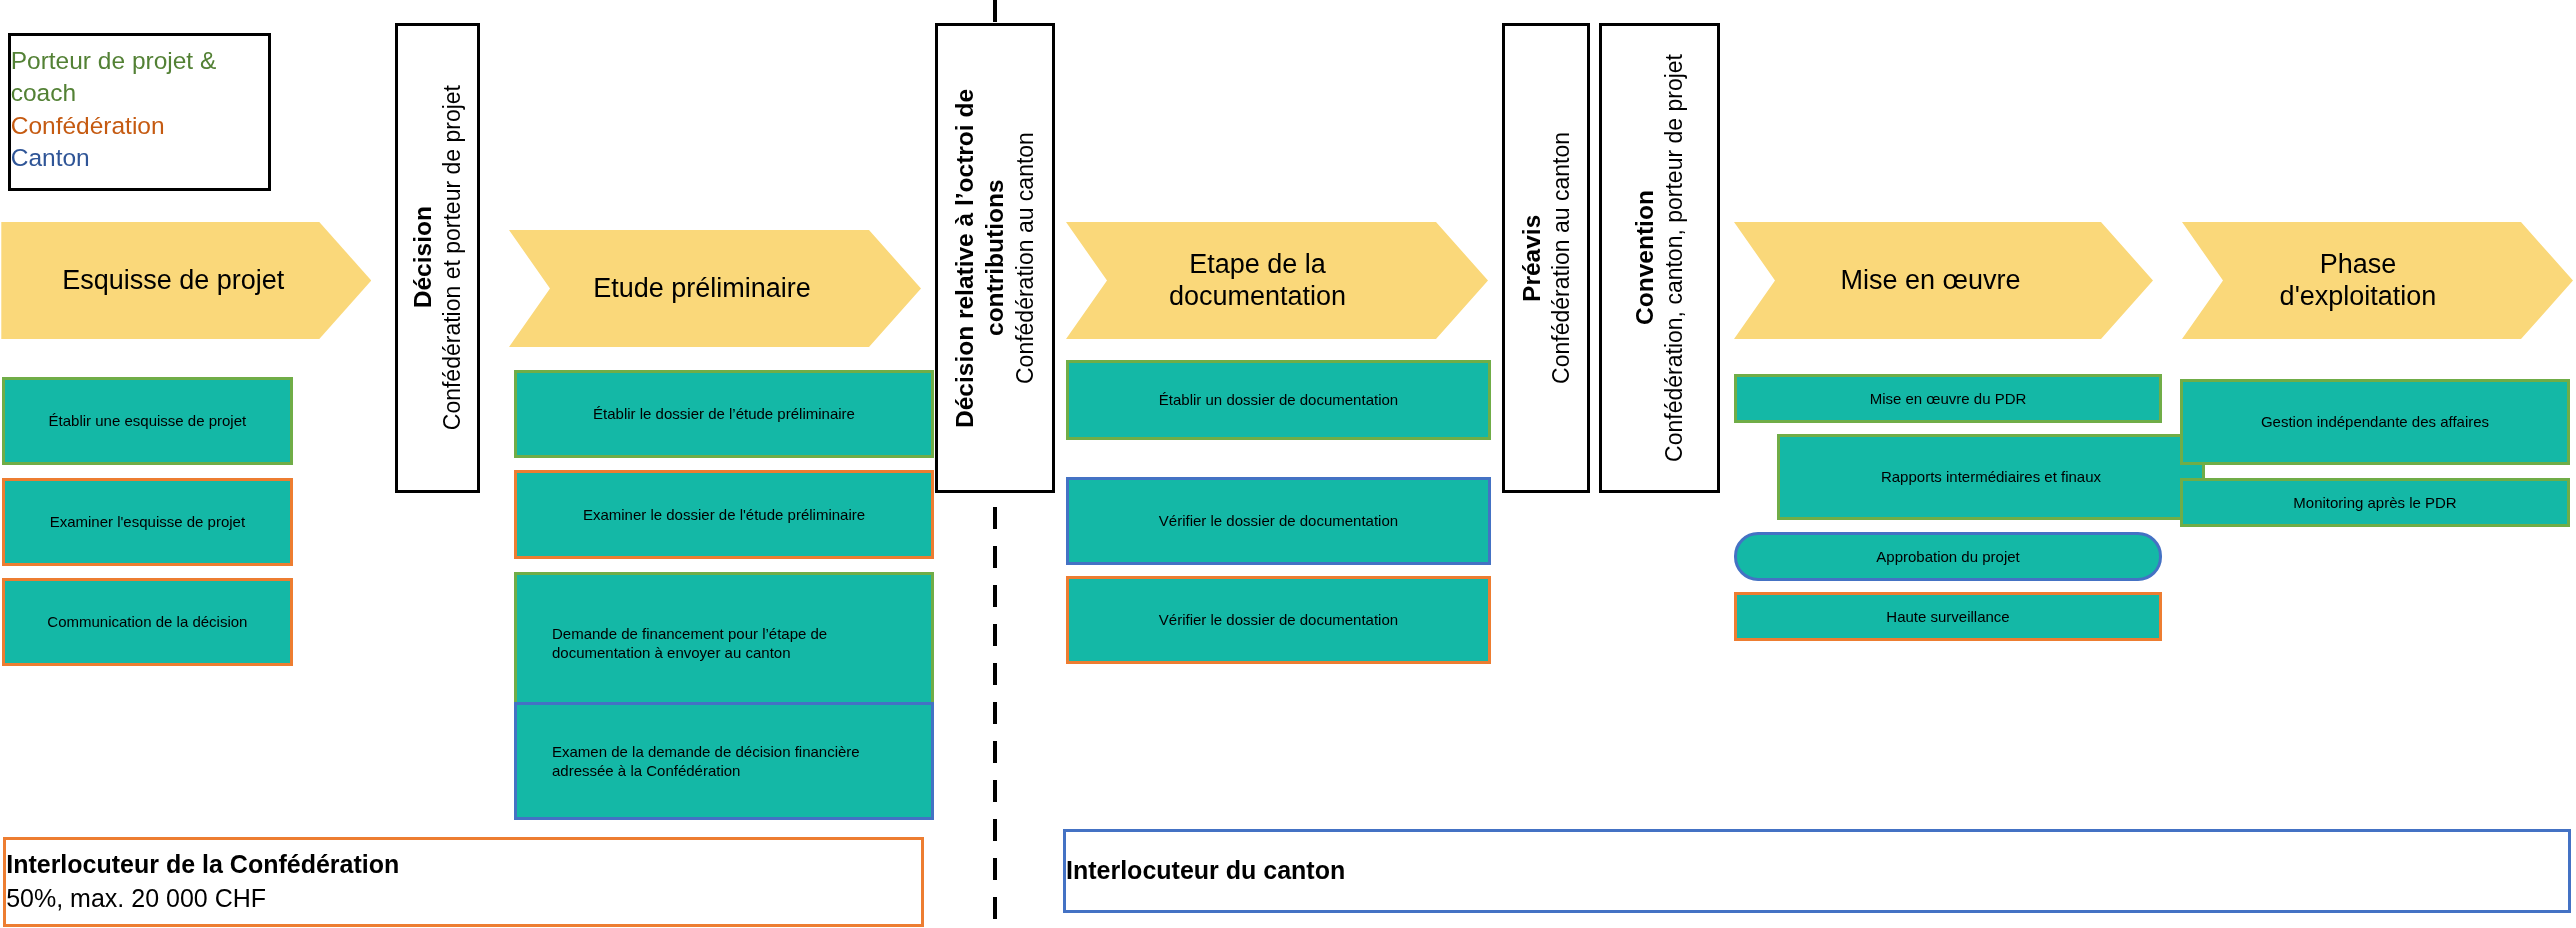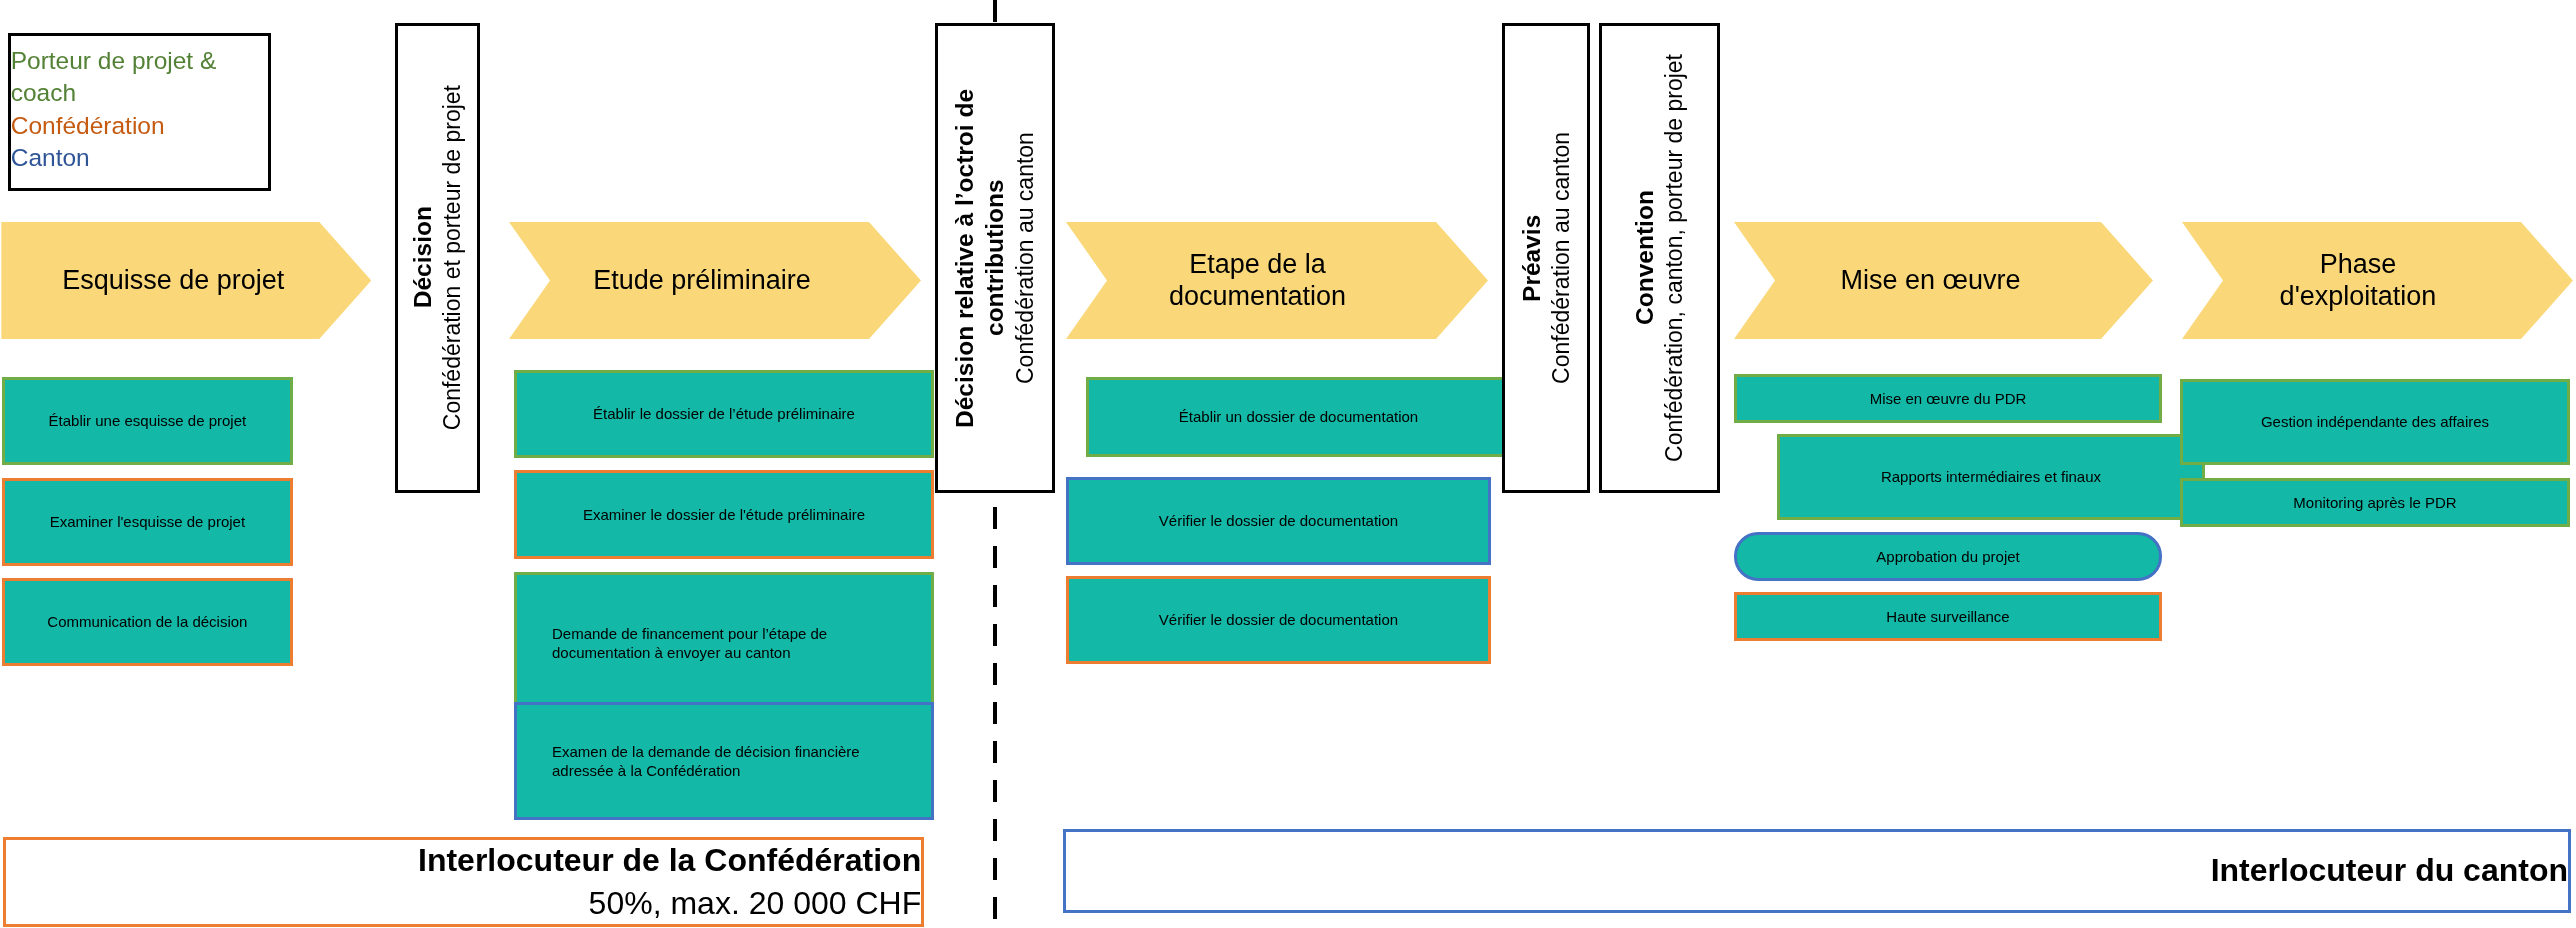--- a/index.html
+++ b/index.html
@@ -45,43 +45,43 @@
   .task.orange{border-color:var(--orange);}
   .task.blue{border-color:var(--blue);}
   .c1{left:1.9px;width:291px;padding:0 11.6px;}
   .c2{left:514px;width:420px;padding:0 35px;}
   .c3{left:1066px;width:425px;padding:0 64px;}
   .c4{left:1734px;width:428px;padding:0 48px;}
   .c5{left:2180px;width:390px;padding:0 26px;}
 
   
   .footer{position:absolute;background:#fff;box-sizing:border-box;z-index:2;
-    display:flex;flex-direction:column;align-items:flex-end;justify-content:center;
-    text-align:center;font-size:32px;line-height:1.35;}
+    display:flex;flex-direction:column;align-items:flex-start;justify-content:center;
+    text-align:center;font-size:25px;line-height:1.35;}
   .footer .ftitle{font-weight:bold;display:block;}
   .footer-conf{left:3.2px;top:837px;width:921px;height:90px;border:3.9px solid var(--orange);}
   .footer-canton{left:1063px;top:829px;width:1508px;height:84px;border:3.9px solid var(--blue);}
 </style>
 </head>
 <body>
 
 <div class="canvas">
 
   <div class="dash-line"></div>
 
   <div class="legend">
     <div class="legend-green">Porteur de projet &amp; coach</div>
     <div class="legend-orange">Confédération</div>
     <div class="legend-blue">Canton</div>
   </div>
 
   <div class="arrow arrow-1" style="left:1.3px;width:370px;">
     <span class="lbl">Esquisse de projet</span>
   </div>
-  <div class="arrow notch arrow-2" style="left:509px;width:412px;">
+  <div class="arrow notch arrow-2" style="left:509px;width:412px;margin-top:8px;">
     <span class="lbl">Etude préliminaire</span>
   </div>
   <div class="arrow notch arrow-3" style="left:1066px;width:422px;">
     <span class="lbl">Etape de la documentation</span>
   </div>
   <div class="arrow notch arrow-4" style="left:1734px;width:419px;">
     <span class="lbl">Mise en œuvre</span>
   </div>
   <div class="arrow notch arrow-5" style="left:2182px;width:391px;">
     <span class="lbl">Phase d'exploitation</span>
@@ -128,21 +128,21 @@
   <div class="task orange c2" style="top:470px;height:89px;">
     <span>Examiner le dossier de l'étude préliminaire</span>
   </div>
   <div class="task green c2" style="top:572px;height:142px;">
     <span>Demande de financement pour l’étape de documentation à envoyer au canton</span>
   </div>
   <div class="task blue c2" style="top:702px;height:118px;">
     <span>Examen de la demande de décision financière adressée à la Confédération</span>
   </div>
 
-  <div class="task green c3" style="top:377px;height:80px;margin-left:20px;">
+  <div class="task green c3" style="top:360px;height:80px;">
     <span>Établir un dossier de documentation</span>
   </div>
   <div class="task blue c3" style="top:477px;height:88px;">
     <span>Vérifier le dossier de documentation</span>
   </div>
   <div class="task orange c3" style="top:576px;height:88px;">
     <span>Vérifier le dossier de documentation</span>
   </div>
 
   <div class="task green c4" style="top:374px;height:49px;">

